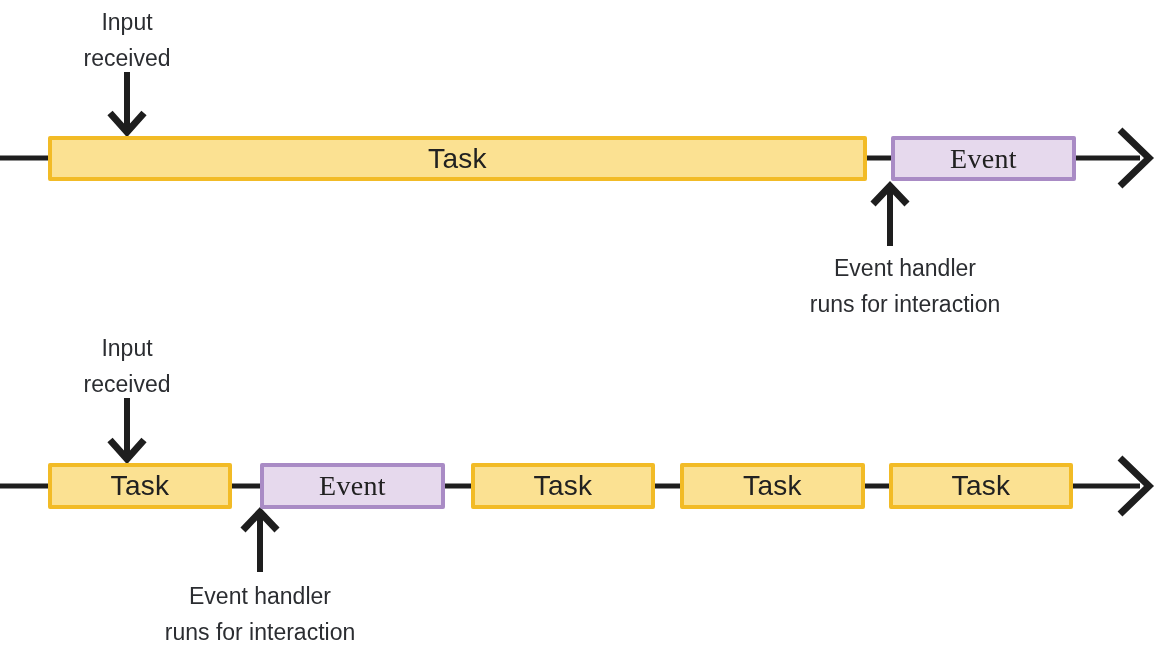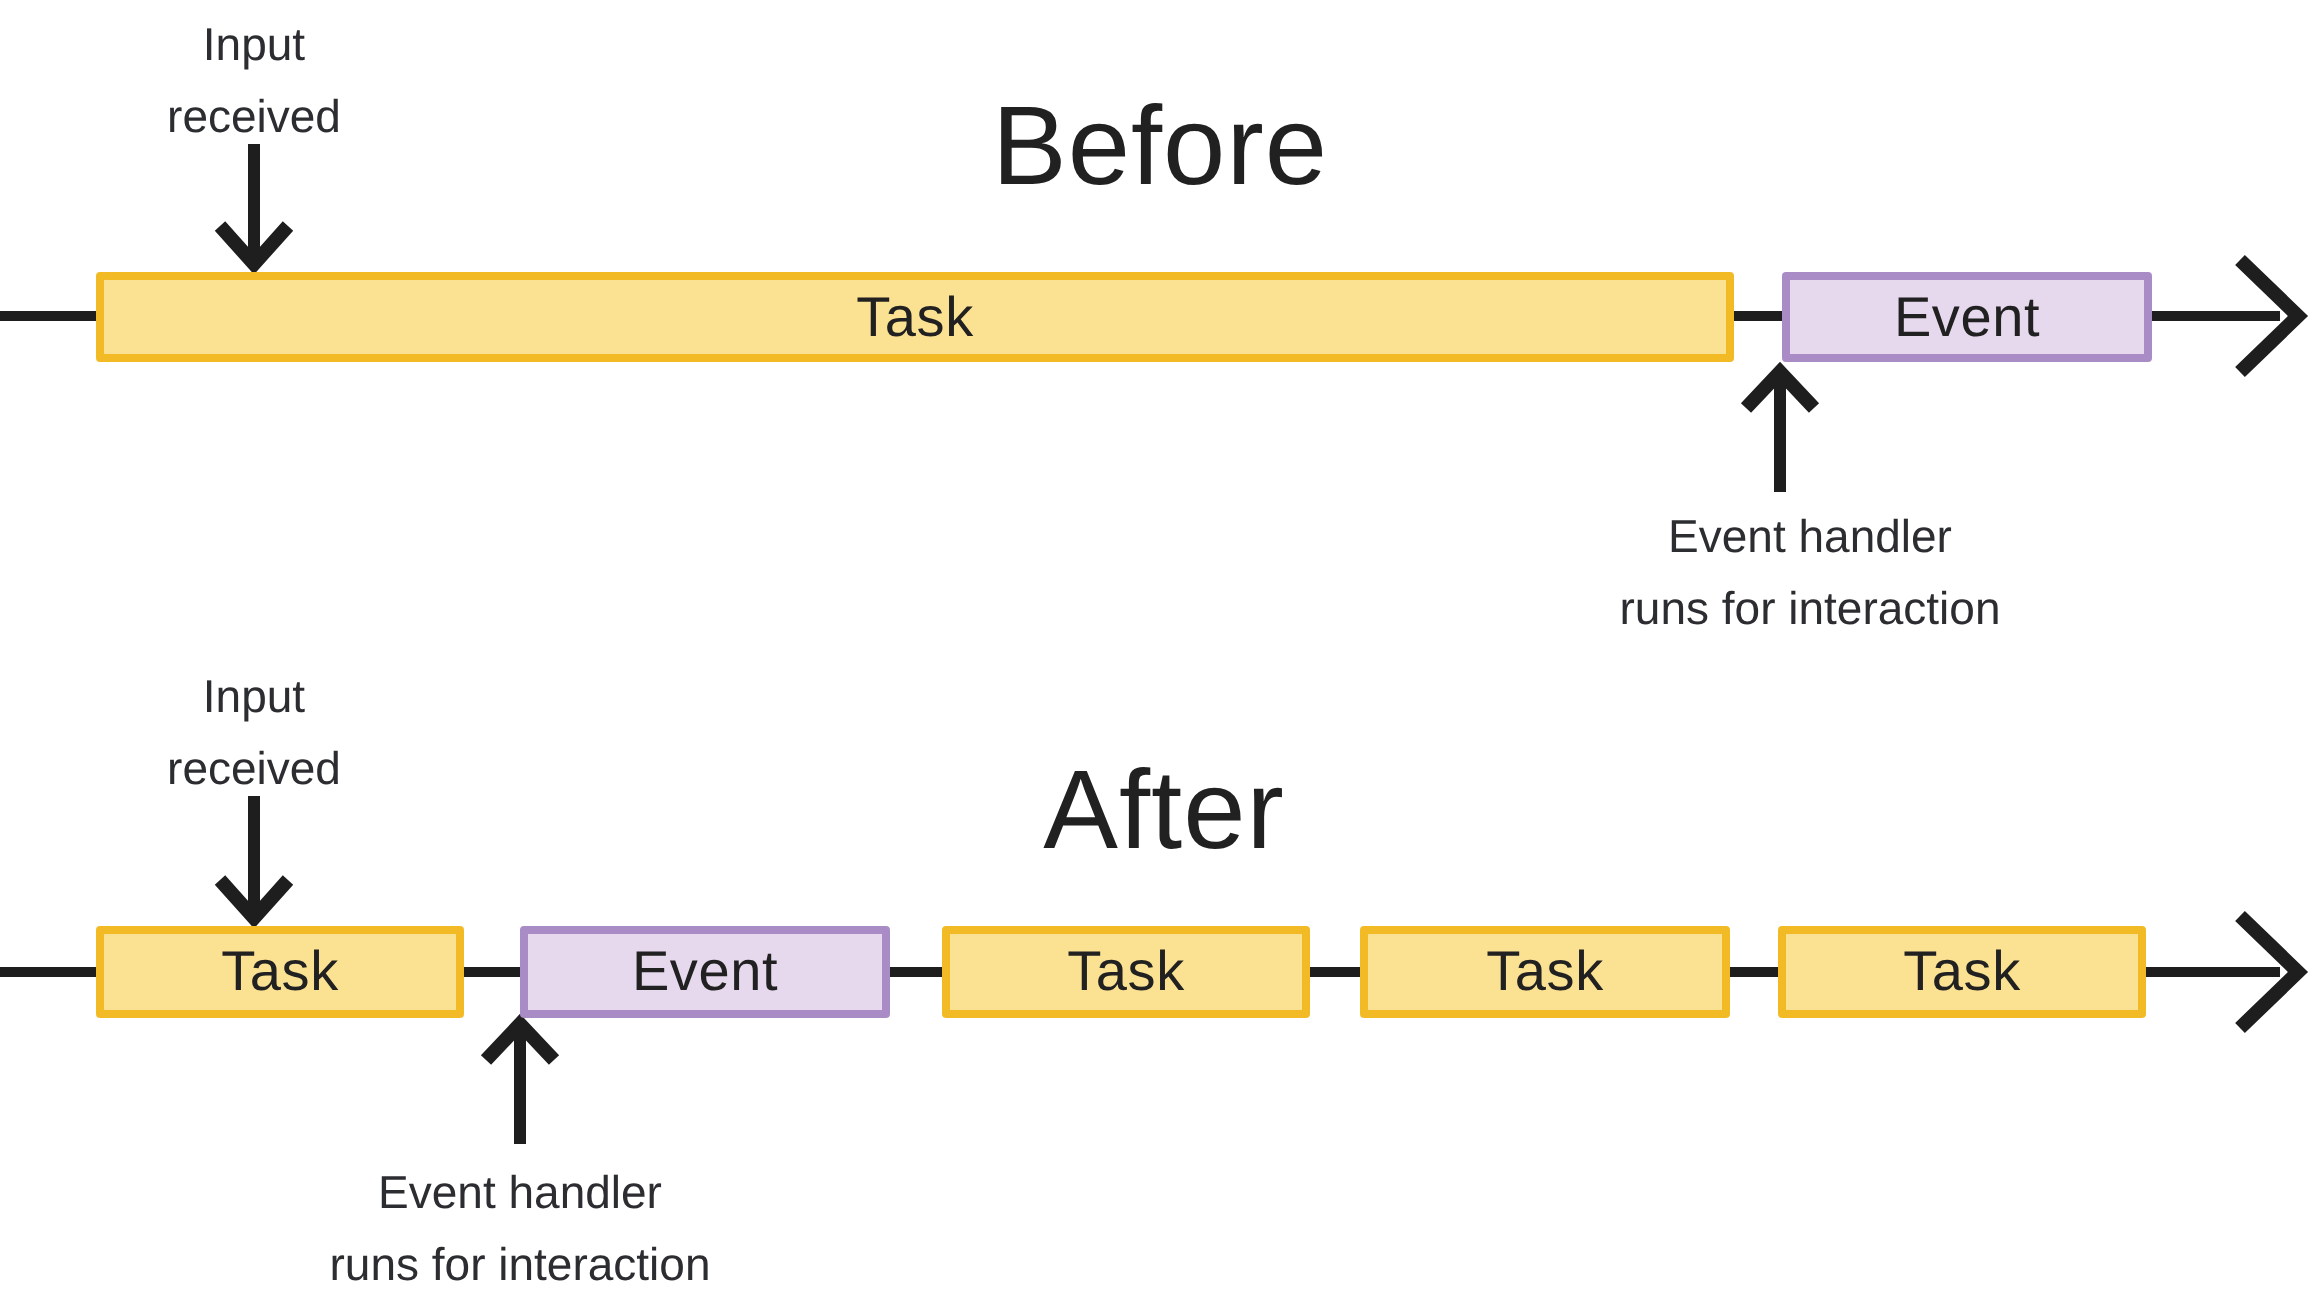--- a/index.html
+++ b/index.html
@@ -33,20 +33,21 @@
     border-radius: 2px;
     letter-spacing: 0.3px;
   }
   .box.task {
     background: var(--task-fill);
     border: 4px solid var(--task-border);
   }
   .box.event {
     background: var(--event-fill);
     border: 4px solid var(--event-border);
+    font-family: Liberation Serif, serif;
   }
   .title {
     position: absolute;
     text-align: center;
     font-size: 56px;
     line-height: 62px;
     color: #212121;
     letter-spacing: 0.5px;
   }
   .annotation {
@@ -89,41 +90,39 @@
       <line x1="127" y1="398" x2="127" y2="455"></line>
       <path d="M110 440 L127 459 L144 440" stroke-width="7"></path>
     </g>
 
     <g stroke="#1E1E1E" stroke-width="6" fill="none">
       <line x1="260" y1="572" x2="260" y2="516"></line>
       <path d="M243 530 L260 512 L277 530" stroke-width="7"></path>
     </g>
   </svg>
 
-  <div class="title" style="left:380px; top:42px; width:400px;">Before</div>
 
   <div class="annotation" style="left:27px; top:4px; width:200px;">
     <span>Input</span>
     <span>received</span>
   </div>
 
   <div class="box task" style="left:48px; top:136px; width:819px; height:45px;">
     <span>Task</span>
   </div>
 
   <div class="box event" style="left:891px; top:136px; width:185px; height:45px;">
     <span>Event</span>
   </div>
 
   <div class="annotation" style="left:705px; top:250px; width:400px;">
     <span>Event handler</span>
     <span>runs for interaction</span>
   </div>
 
-  <div class="title" style="left:382px; top:374px; width:400px;">After</div>
 
   <div class="annotation" style="left:27px; top:330px; width:200px;">
     <span>Input</span>
     <span>received</span>
   </div>
 
   <div class="box task" style="left:48px; top:463px; width:184px; height:46px;">
     <span>Task</span>
   </div>
 

